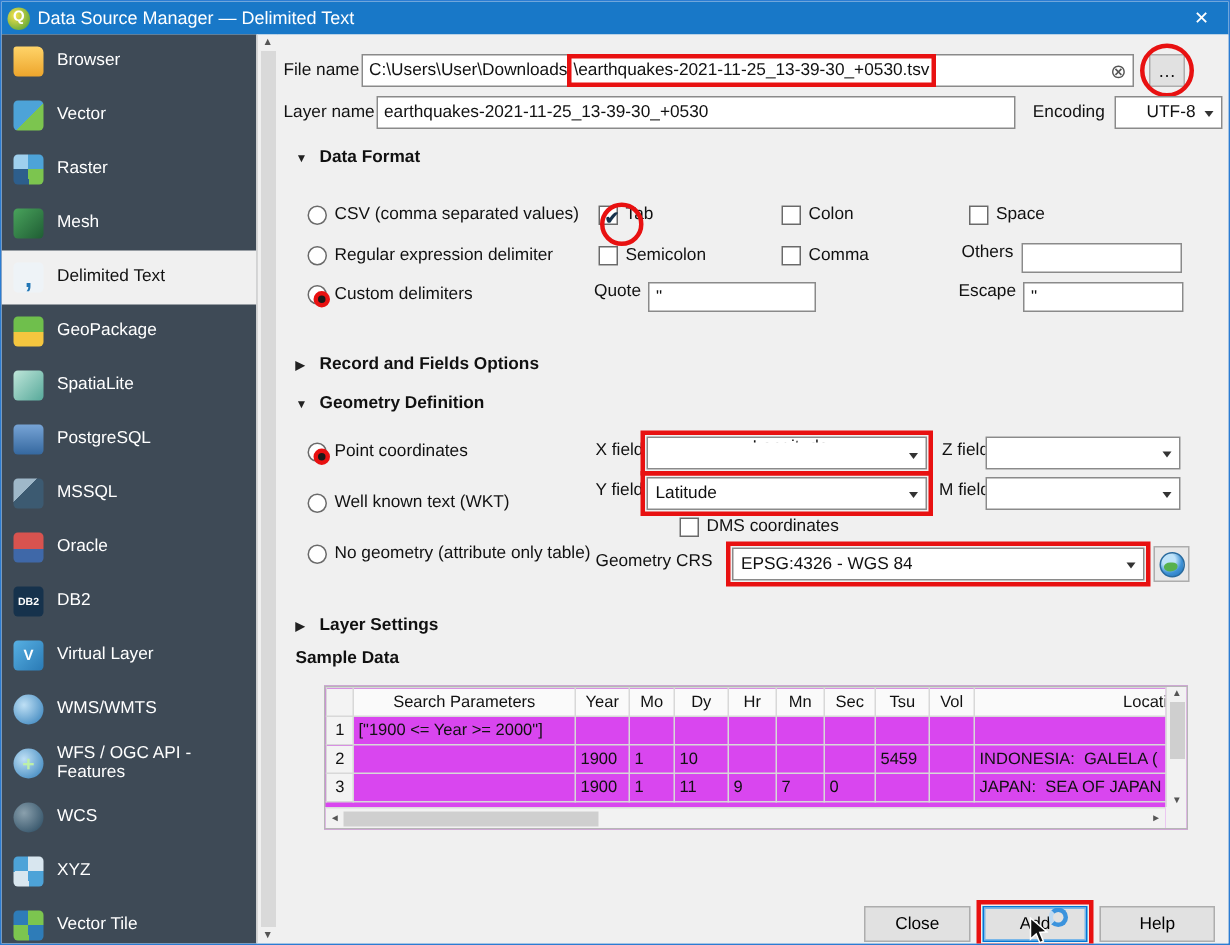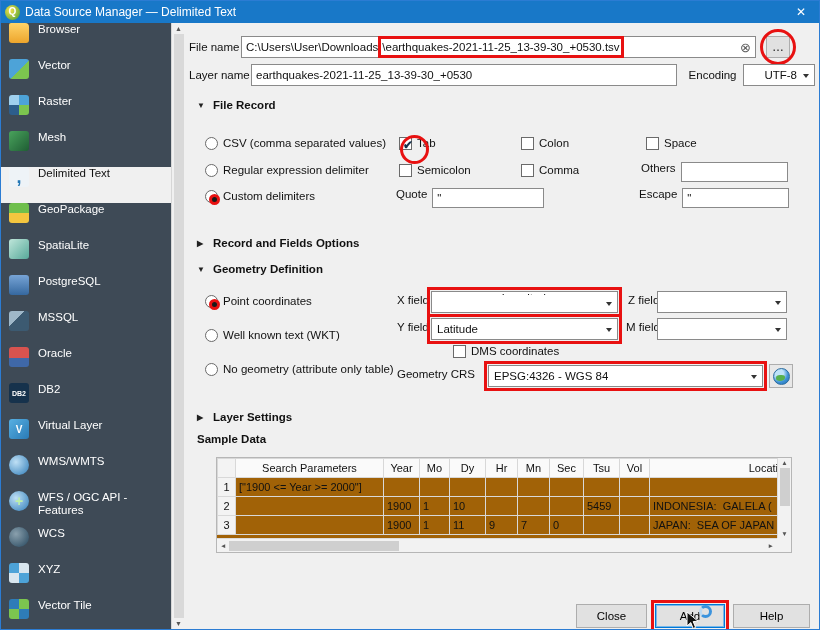--- a/index.html
+++ b/index.html
@@ -8,21 +8,21 @@
 
   
   .titlebar { flex:0 0 22px; height:22px; background:#1878c8; color:#fff; display:flex; align-items:center; font-size:12px; }
   .app-icon { width:15px; height:15px; margin:0 5px 0 4px; border-radius:50%; background:radial-gradient(circle at 35% 35%,#f7e24c,#3d9b35); color:#fff; font:bold 10px/14px "Liberation Sans",sans-serif; text-align:center; }
   .title { flex:1; white-space:nowrap; overflow:hidden; }
   .close-btn { width:36px; height:22px; display:flex; align-items:center; justify-content:center; font-size:12px; cursor:default; }
 
   
   .body-row { flex:1; display:flex; min-height:0; }
   .sidebar { flex:0 0 170px; width:170px; background:#3e4a56; overflow:hidden; }
-  .side-item { height:36px; display:flex; align-items:flex-start; gap:9px; padding:0 4px 0 8px; color:#fff; font-size:11.5px; line-height:1.15; }
+  .side-item { height:36px; display:flex; align-items:center; gap:9px; padding:0 4px 0 8px; color:#fff; font-size:11.5px; line-height:1.15; }
   .side-item.selected { background:#f0f0f0; color:#111; }
   .sicon { width:20px; height:20px; border-radius:3px; flex:0 0 20px; display:flex; align-items:center; justify-content:center; color:#fff; font:bold 10px "Liberation Sans",sans-serif; }
   .i-browser   { background:linear-gradient(180deg,#ffd469,#eda52c); border-radius:2px 4px 3px 3px; }
   .i-vector    { background:linear-gradient(135deg,#4da3d8 55%,#7cc54f 55%); }
   .i-raster    { background:conic-gradient(#4da3d8 0 25%,#7cc54f 0 50%,#2d5e8c 0 75%,#9fd0ee 0); }
   .i-mesh      { background:linear-gradient(135deg,#49a35c,#1f5d34); }
   .i-delim     { background:#eef3f7; color:#2176b5; font-size:18px; line-height:10px; }
   .i-delim::before { content:","; }
   .i-gpkg      { background:linear-gradient(180deg,#6fbf4c 50%,#f4c63f 50%); }
   .i-spatialite{ background:linear-gradient(135deg,#bfe6da,#57a99a); }
@@ -112,21 +112,21 @@
   .pos-dms      { left:256px; top:62px; }
   .pos-none     { left:8px;   top:80px; }
   .pos-crslabel { left:200px; top:85px; }
   .pos-crscombo { left:291px; top:82px; width:275px; }
   .pos-globe    { left:572px; top:81px; }
   .globe-btn { position:absolute; width:24px; height:24px; background:#e8e8e8; border:1px solid #adadad; display:flex; align-items:center; justify-content:center; }
   .globe { width:17px; height:17px; border-radius:50%; background:radial-gradient(circle at 35% 30%,#bfe3f9 0 30%,#3f92d6 60%,#1f6fb2); border:1px solid #2a6b9e; position:relative; }
   .globe::after { content:""; position:absolute; left:2px; top:6px; width:9px; height:6px; background:#57b14e; border-radius:50% 40% 60% 50%; }
 
   
-  .table-wrap { position:absolute; left:31px; top:434px; width:576px; height:96px; background:#a16207; border:1px solid #b6b6b6; display:grid; grid-template-columns:1fr 14px; grid-template-rows:1fr 14px; }
+  .table-wrap { position:absolute; left:31px; top:434px; width:576px; height:96px; background:#d946ef; border:1px solid #b6b6b6; display:grid; grid-template-columns:1fr 14px; grid-template-rows:1fr 14px; }
   .tbl-view { grid-area:1/1; overflow:hidden; }
   table.sample { border-collapse:collapse; table-layout:fixed; width:672px; font-size:11px; }
   table.sample th { height:19px; border:1px solid #d8d8d8; background:#fafafa; font-weight:normal; text-align:center; overflow:hidden; white-space:pre; padding:0 2px; }
   table.sample td { height:18px; border:1px solid #d8d8d8; padding:0 3px; white-space:pre; overflow:hidden; }
   table.sample th.rownum { background:#f3f3f3; }
   .vscroll { grid-area:1/2; background:#f2f2f2; border-left:1px solid #dcdcdc; display:flex; flex-direction:column; align-items:center; padding:1px 0; font-size:6.5px; color:#555; }
   .v-thumb { width:10px; height:38px; background:#cfcfcf; margin-top:2px; }
   .v-spacer { flex:1; }
   .hscroll { grid-area:2/1; background:#f2f2f2; border-top:1px solid #dcdcdc; display:flex; align-items:center; padding:0 3px; font-size:6.5px; color:#555; }
   .h-thumb { width:170px; height:10px; background:#cfcfcf; margin-left:3px; }
@@ -265,21 +265,21 @@
         <span class="flabel enc-label">Encoding</span>
         <div class="combo static enc-combo">
           <span class="combo-val">UTF-8</span>
           <span class="combo-arrow"></span>
         </div>
       </div>
 
       <div class="section-ff">
         <div class="sec-header">
           <span class="tri">▼</span>
-          <span>File Record</span>
+          <span>Data Format</span>
         </div>
         <div class="ff-body">
           <label class="ctl pos-csv">
               <span class="radio"></span>
               <span>CSV (comma separated values)</span>
             </label>
           <label class="ctl pos-regex">
               <span class="radio"></span>
               <span>Regular expression delimiter</span>
             </label>

